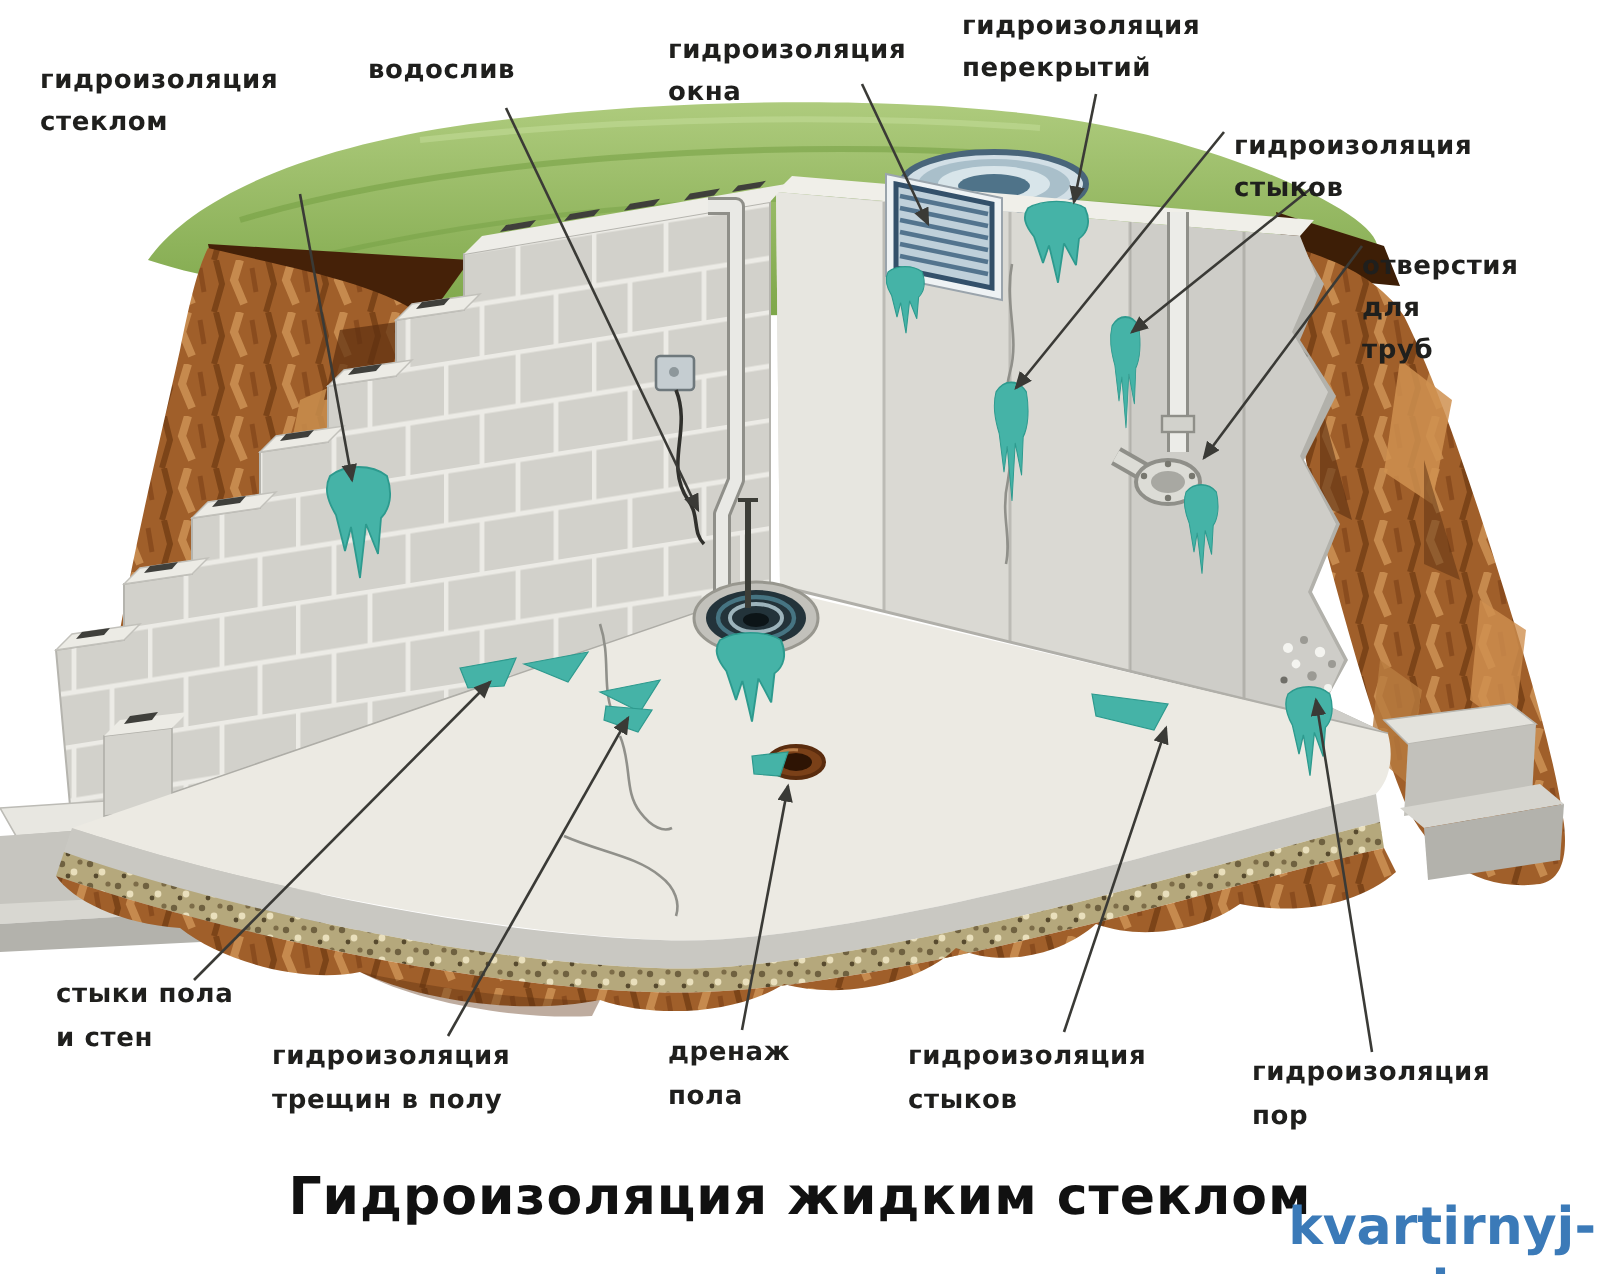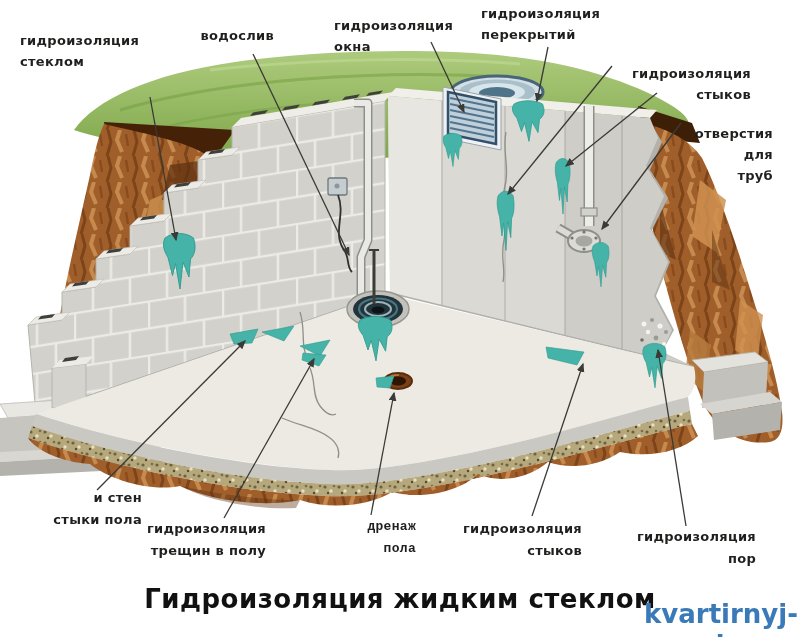--- a/index.html
+++ b/index.html
@@ -2,21 +2,21 @@
 <html><head>
 <meta charset="utf-8">
 <style>
   html,body{margin:0;padding:0;background:#fff;}
   #stage{position:relative;width:800px;height:637px;background:#ffffff;overflow:hidden;
          font-family:"DejaVu Sans","Liberation Sans",sans-serif;}
   #art{position:absolute;left:0;top:0;width:800px;height:637px;}
   .lbl{position:absolute;font-weight:bold;font-size:13px;line-height:21px;color:#1f1f1d;
        letter-spacing:.3px;white-space:nowrap;}
   .lbl span{display:block;}
-  .ta-c{text-align:right;}
+  .ta-c{text-align:left;}
   .ta-l{text-align:left;}
   .lbl.bottom{line-height:22px;}
   #title{position:absolute;left:130px;top:584px;width:540px;text-align:center;
          font-weight:bold;font-size:26px;color:#111;letter-spacing:.5px;}
   #watermark{position:absolute;left:472px;top:599px;width:326px;text-align:right;
          font-weight:bold;font-size:26px;color:#3b7ab8;letter-spacing:0;}
 </style>
 </head>
 <body>
 
@@ -292,28 +292,28 @@
 <div class="lbl ta-c" style="left:617px;top:63px;width:134px;">
   <span>гидроизоляция</span>
   <span>стыков</span>
 </div>
 <div class="lbl ta-c" style="left:681px;top:123px;width:92px;">
   <span>отверстия</span>
   <span>для</span>
   <span>труб</span>
 </div>
 <div class="lbl bottom ta-c" style="left:28px;top:487px;width:114px;">
+  <span>стыки пола</span>
   <span>и стен</span>
-  <span>стыки пола</span>
 </div>
 <div class="lbl bottom ta-c" style="left:136px;top:518px;width:130px;">
   <span>гидроизоляция</span>
   <span>трещин в полу</span>
 </div>
-<div class="lbl bottom ta-c" style="left:334px;top:516px;width:82px;font-family:Liberation Mono, monospace;">
+<div class="lbl bottom ta-c" style="left:334px;top:516px;width:82px;">
   <span>дренаж</span>
   <span>пола</span>
 </div>
 <div class="lbl bottom ta-c" style="left:454px;top:518px;width:128px;">
   <span>гидроизоляция</span>
   <span>стыков</span>
 </div>
 <div class="lbl bottom ta-c" style="left:626px;top:526px;width:130px;">
   <span>гидроизоляция</span>
   <span>пор</span>

